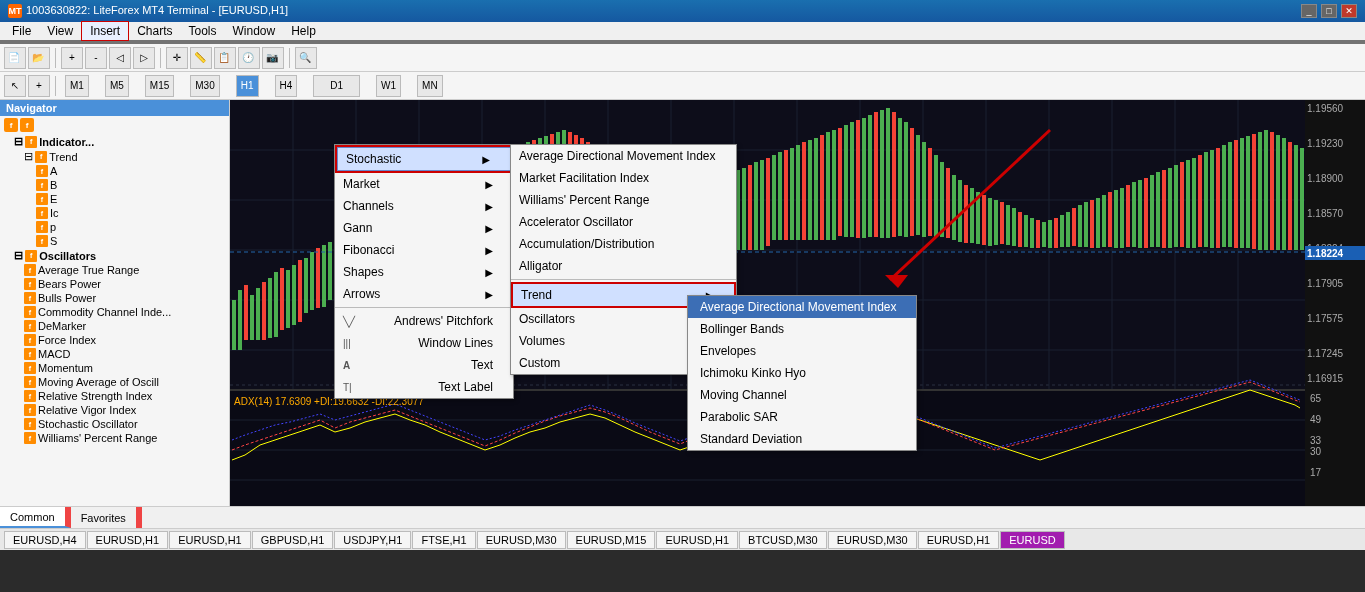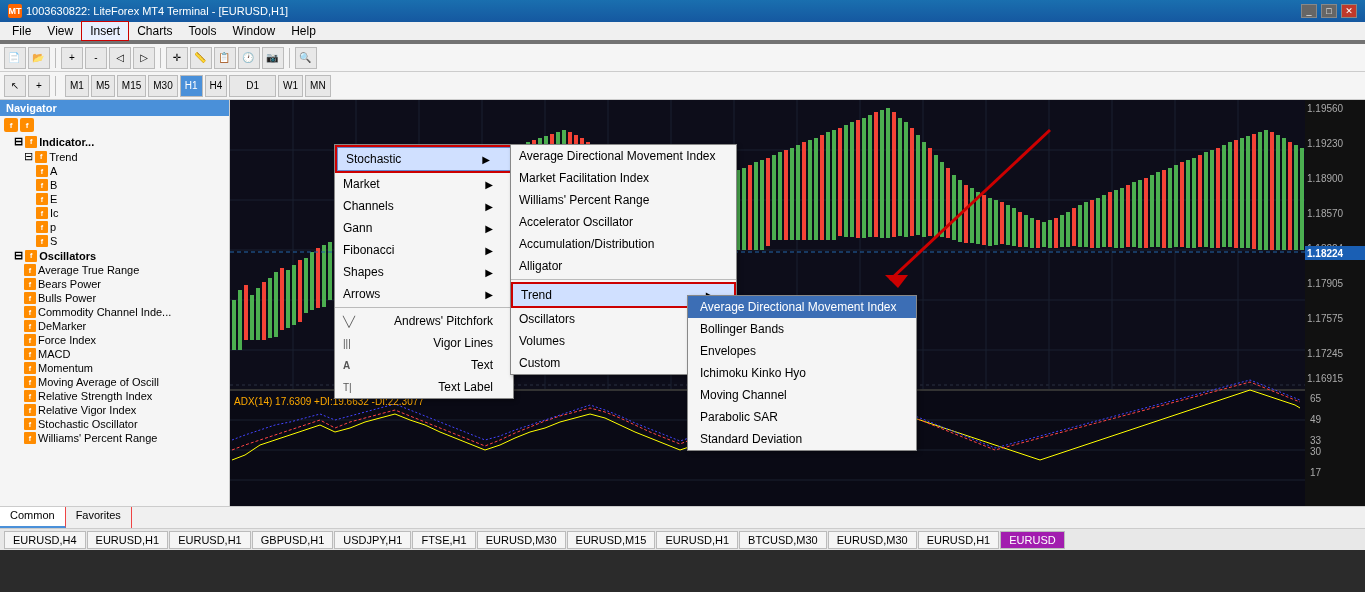--- a/index.html
+++ b/index.html
@@ -9,21 +9,21 @@
     .title-bar {
       height: 22px;
       background: linear-gradient(to bottom, #1a6faf, #1558a0);
       display: flex;
       align-items: center;
       justify-content: space-between;
       padding: 0 8px;
       color: white;
       font-size: 11px;
     }
-    .title-bar-left { display: flex; align-items: center; gap: 4px; }
+    .title-bar-left { display: flex; gap: 4px; }
     .title-bar-icon { width: 14px; height: 14px; background: #ff6600; border-radius: 2px; display: flex; align-items: center; justify-content: center; font-size: 9px; color: white; font-weight: bold; }
     .title-bar-controls { display: flex; gap: 4px; }
     .title-btn { width: 16px; height: 14px; background: #666; border: 1px solid #888; cursor: pointer; display: flex; align-items: center; justify-content: center; font-size: 9px; color: white; }
     .title-btn.close { background: #c0392b; }
 
     
     .menu-bar {
       height: 22px;
       background: #f0f0f0;
       display: flex;
@@ -117,25 +117,26 @@
     .bottom-bar {
       height: 22px;
       background: #f0f0f0;
       border-top: 1px solid #ccc;
       display: flex;
       align-items: center;
       font-size: 11px;
     }
     .bottom-tab {
       padding: 2px 10px;
-      border-right: 1px solid #ef4444;
+      border-right: 6px solid #ef4444;
       cursor: pointer;
       white-space: nowrap;
       height: 100%;
       display: flex;
+      align-items: center;
     }
     .bottom-tab.active { background: white; border-bottom: 2px solid #4a90d9; }
 
     
     .status-bar {
       height: 22px;
       background: #e8e8e8;
       border-top: 1px solid #ccc;
       display: flex;
       align-items: center;
@@ -261,21 +262,21 @@
   <div class="toolbar-btn">🕐</div>
   <div class="toolbar-btn">📷</div>
   <div class="toolbar-separator"></div>
   <div class="toolbar-btn">🔍</div>
 </div>
 
 <div class="toolbar2">
   <div class="toolbar-btn">↖</div>
   <div class="toolbar-btn">+</div>
   <div class="toolbar-separator"></div>
-  <div style="display:flex; align-items:center; gap:2px; font-size:11px; padding: 0 4px;">
+  <div style="display:flex; align-items:center; gap:16px; font-size:11px; padding: 0 4px;">
     <div class="toolbar-btn" style="width:auto;padding:0 4px;">M1</div>
     <div class="toolbar-btn" style="width:auto;padding:0 4px;">M5</div>
     <div class="toolbar-btn" style="width:auto;padding:0 4px;">M15</div>
     <div class="toolbar-btn" style="width:auto;padding:0 4px;">M30</div>
     <div class="toolbar-btn" style="width:auto;padding:0 4px;background:#4a90d9;color:white;">H1</div>
     <div class="toolbar-btn" style="width:auto;padding:0 4px;">H4</div>
     <div class="toolbar-btn" style="width:auto;padding:0 16px;">D1</div>
     <div class="toolbar-btn" style="width:auto;padding:0 4px;">W1</div>
     <div class="toolbar-btn" style="width:auto;padding:0 4px;">MN</div>
   </div>
@@ -696,21 +697,21 @@
           <span>Arrows</span>
           <span class="arrow-right">▶</span>
         </div>
         <div class="menu-divider"></div>
         <div class="insert-menu-item">
           <span style="font-size:10px;margin-right:4px;color:#555;">╲╱</span>
           <span>Andrews' Pitchfork</span>
         </div>
         <div class="insert-menu-item">
           <span style="font-size:10px;margin-right:4px;color:#555;">|||</span>
-          <span>Vigor Lines</span>
+          <span>Window Lines</span>
         </div>
         <div class="insert-menu-item">
           <span style="font-size:10px;margin-right:4px;color:#555;font-weight:bold;">A</span>
           <span>Text</span>
         </div>
         <div class="insert-menu-item">
           <span style="font-size:10px;margin-right:4px;color:#555;">T|</span>
           <span>Text Label</span>
         </div>
       </div>

